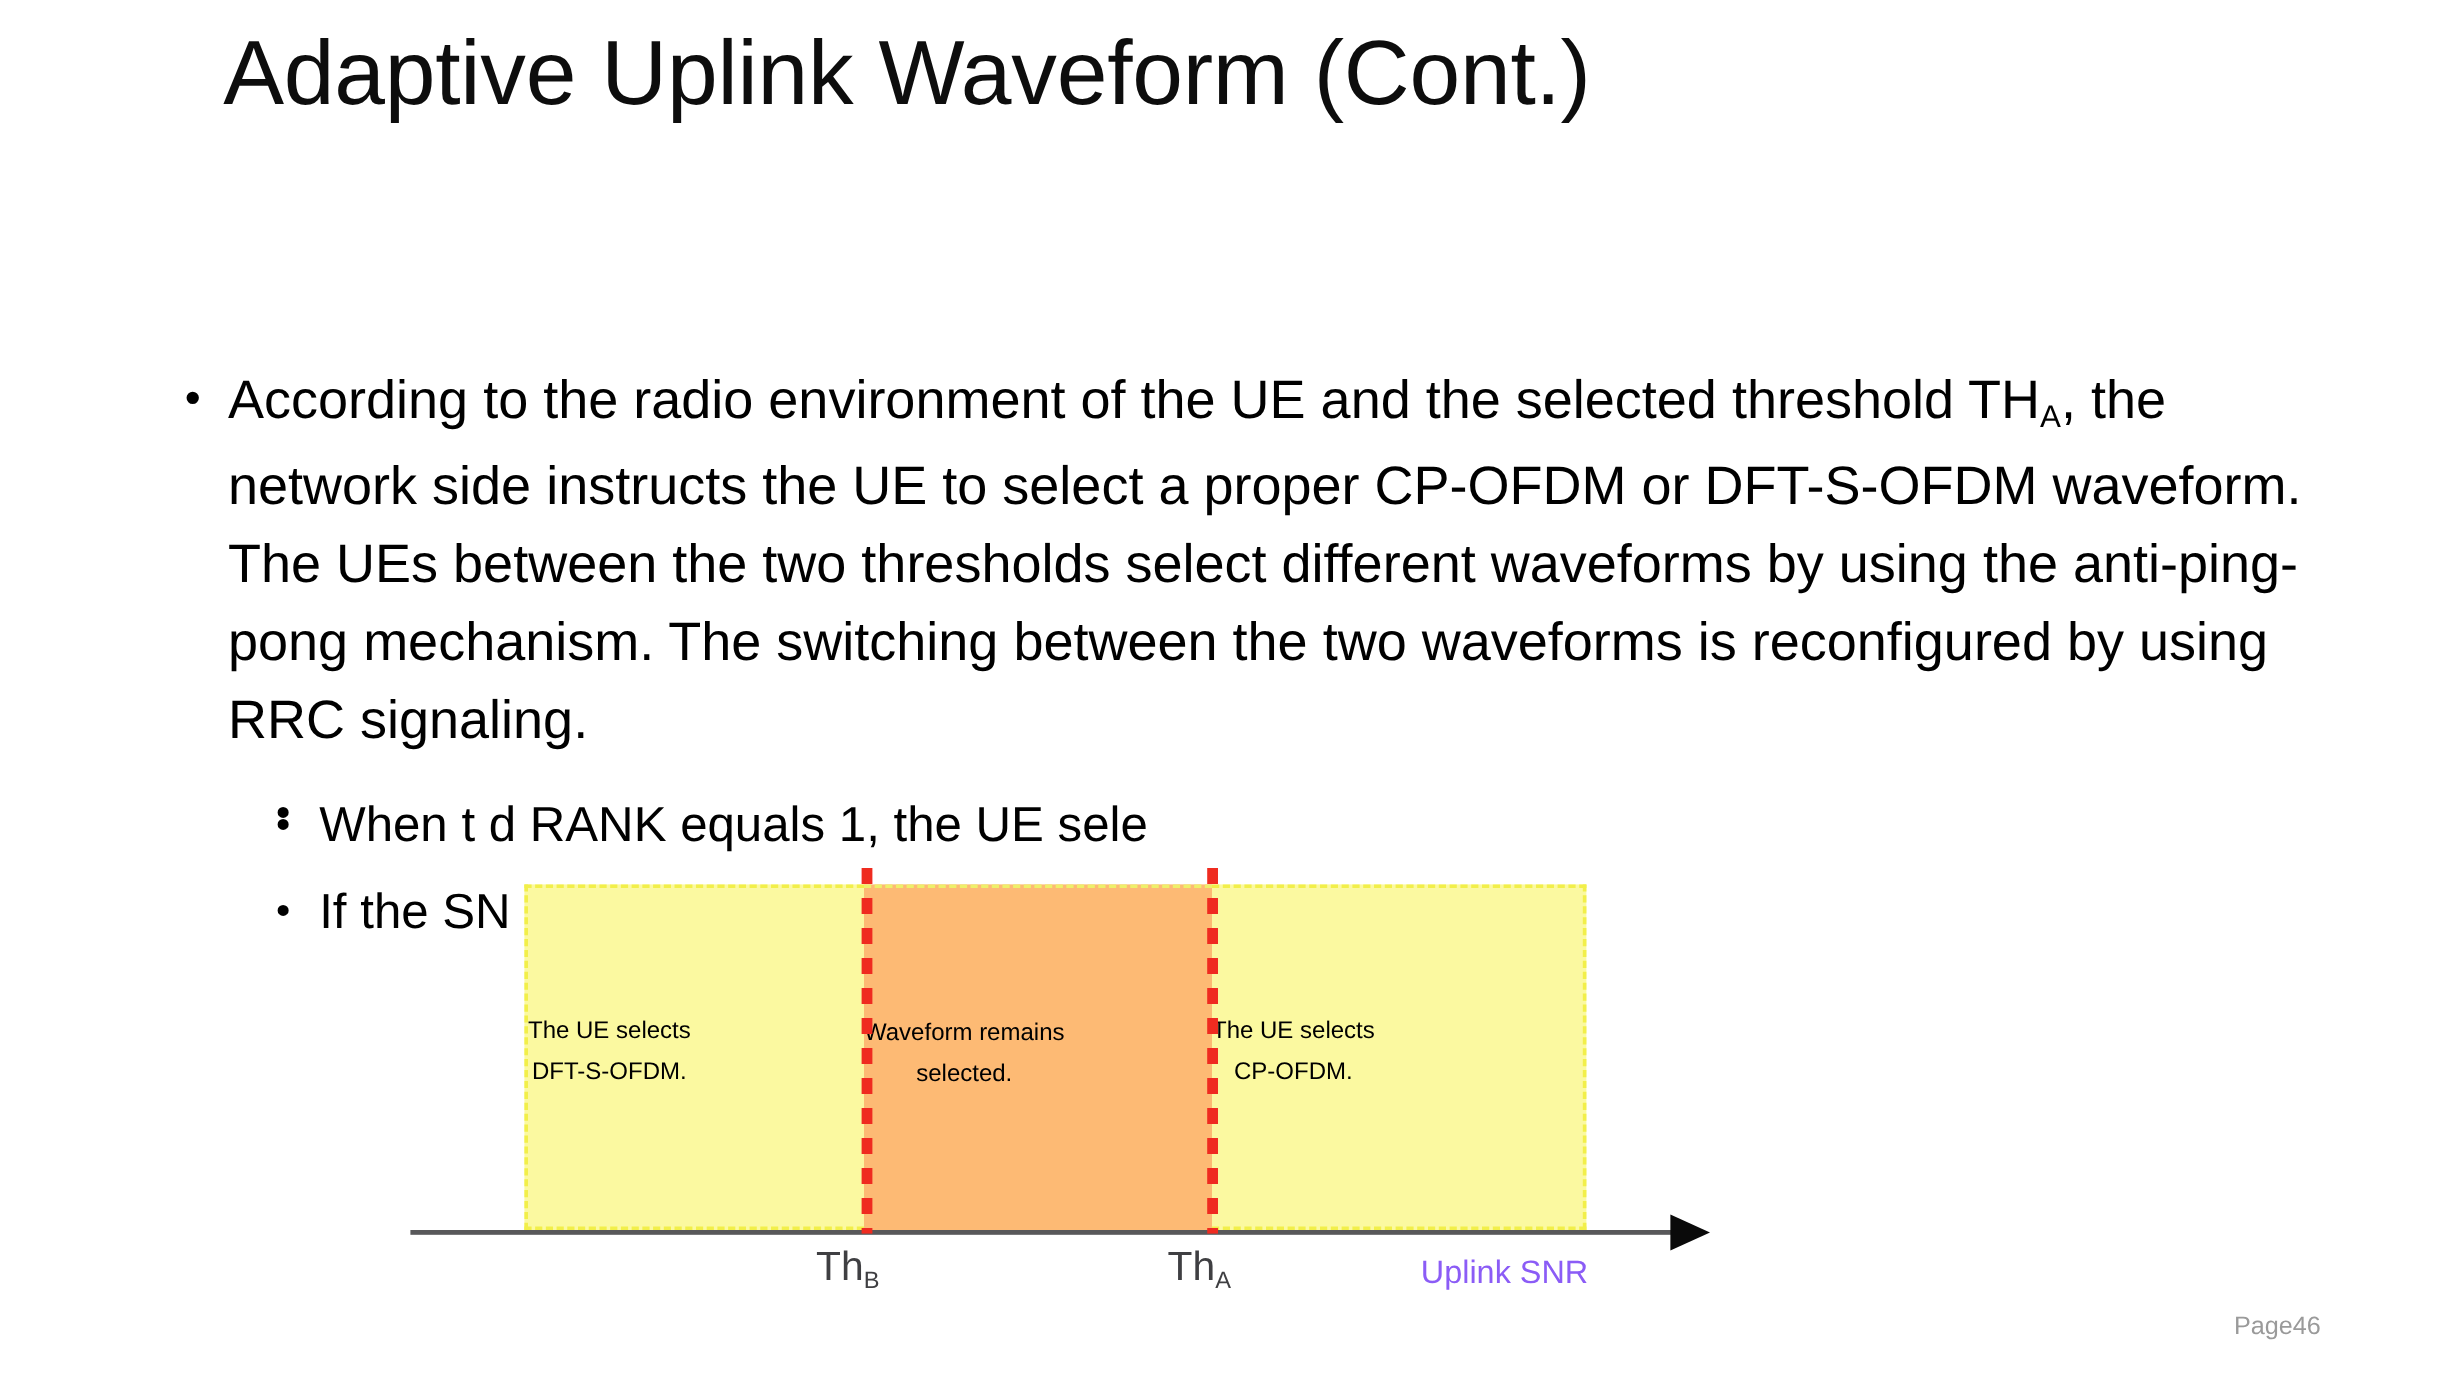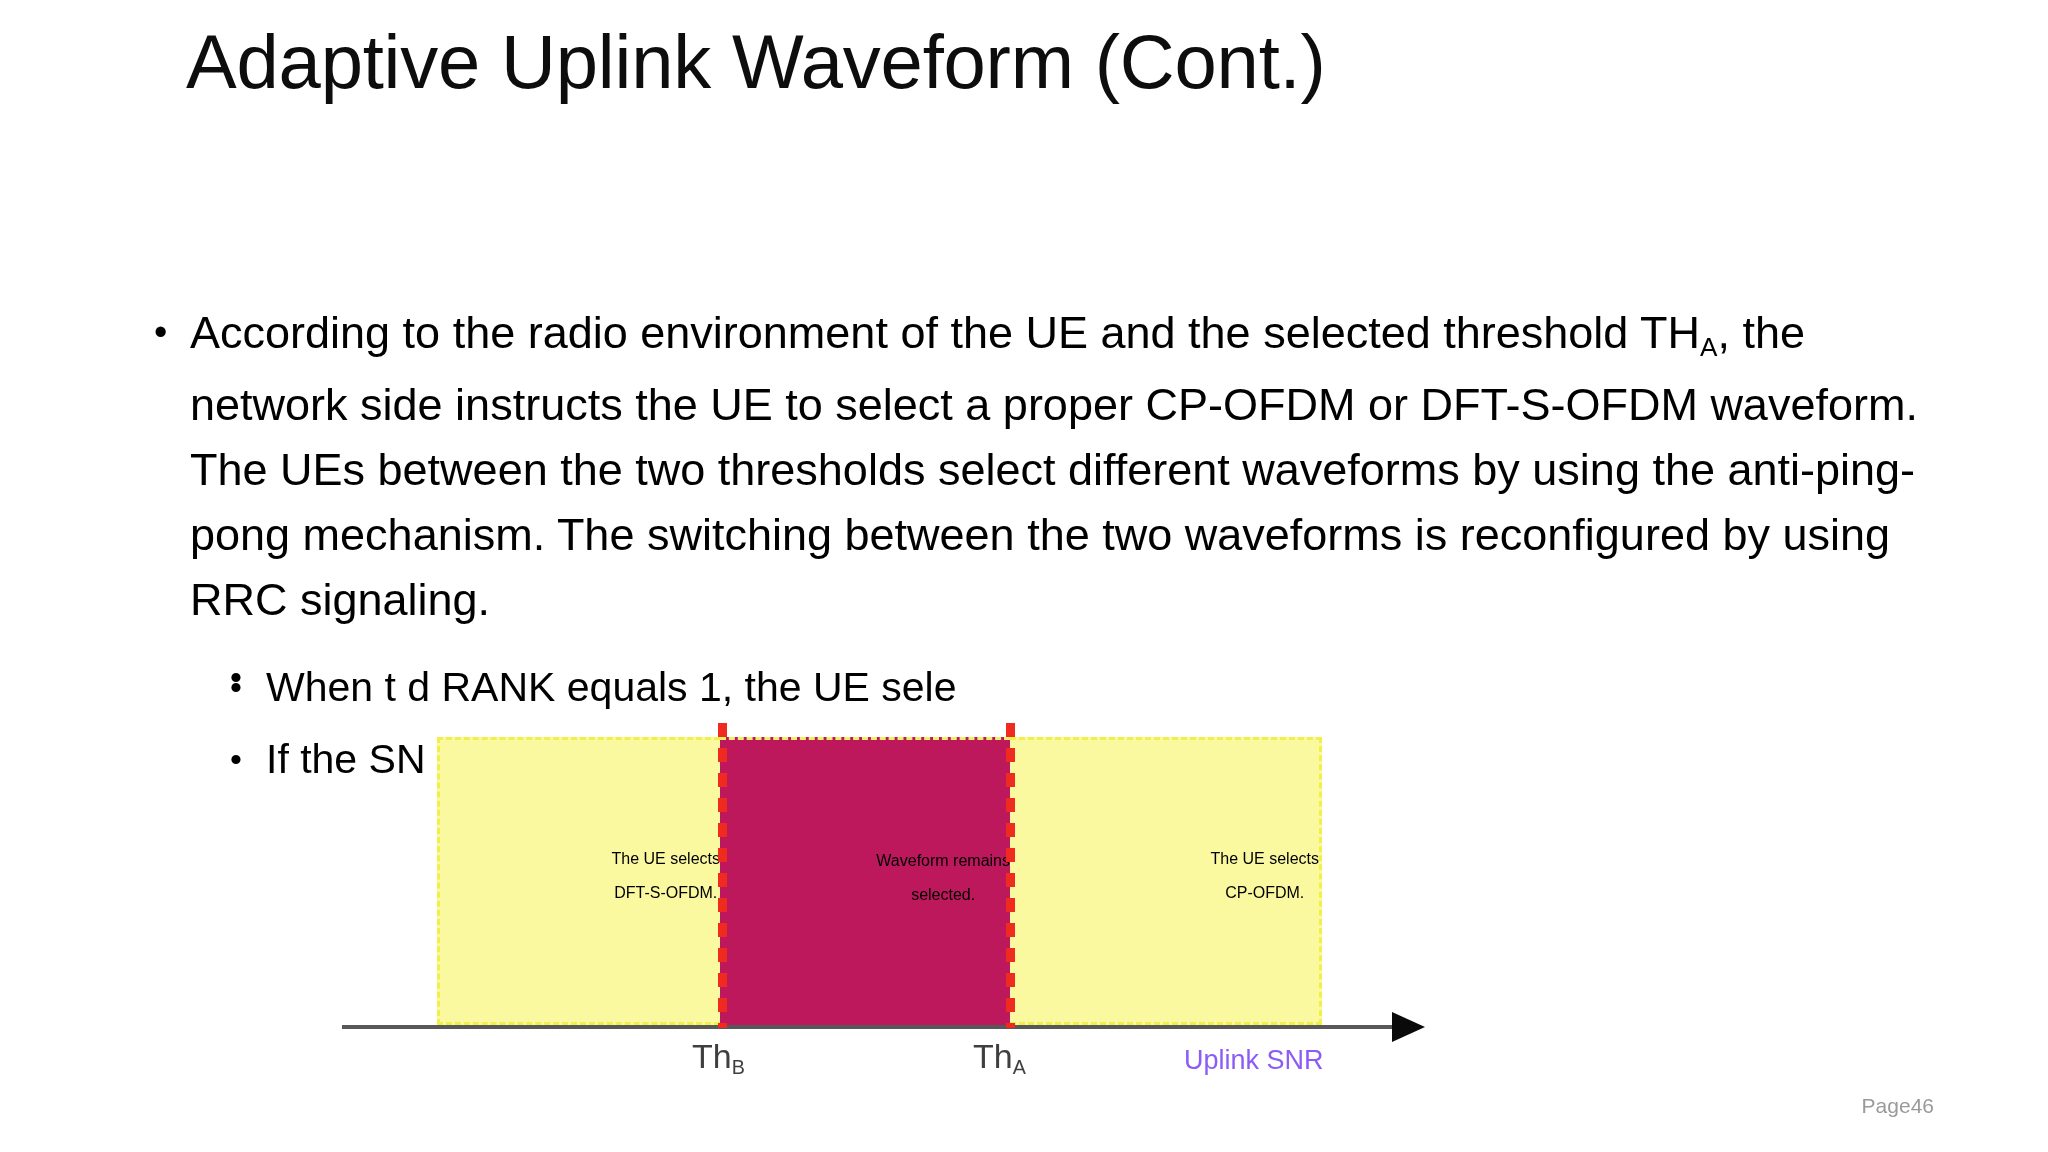--- a/index.html
+++ b/index.html
@@ -95,37 +95,37 @@
     width: 885px;
     height: 288px;
     display: flex;
   }
   .zone {
     position: relative;
     height: 100%;
     box-sizing: border-box;
     display: flex;
     align-items: center;
-    justify-content: flex-end;
+    justify-content: flex-start;
     text-align: center;
-    font-size: 16px;
+    font-size: 20px;
     line-height: 34px;
     color: #000000;
     font-family: "Liberation Sans", sans-serif;
   }
   .zone .ztext { padding-bottom: 10px; }
   .zone-a {
     flex: 0 0 283px;
     background: #fbf9a0;
     border: 3px dashed #f2ef4a;
     border-right: none;
   }
   .zone-b {
     flex: 0 0 290px;
-    background: #be185d;
+    background: #fdba74;
     border-top: 3px dashed #eef06a;
     border-bottom: none;
     border-left: none;
     border-right: none;
   }
   .zone-c {
     flex: 0 0 312px;
     background: #fbf9a0;
     border: 3px dashed #f2ef4a;
     border-left: none;
@@ -169,21 +169,21 @@
   }
 
   .axis-tick-label {
     position: absolute;
     top: 300px;
     font-size: 34px;
     color: #3f3f42;
     font-family: "Liberation Sans", sans-serif;
     white-space: nowrap;
   }
-  #label-thb { left: 243px; margin-left: 12px; }
+  #label-thb { left: 243px; }
   #label-tha { left: 536px; }
 
   #label-snr {
     position: absolute;
     left: 747px;
     top: 308px;
     font-size: 27px;
     color: #8b5cf6;
     white-space: nowrap;
   }

